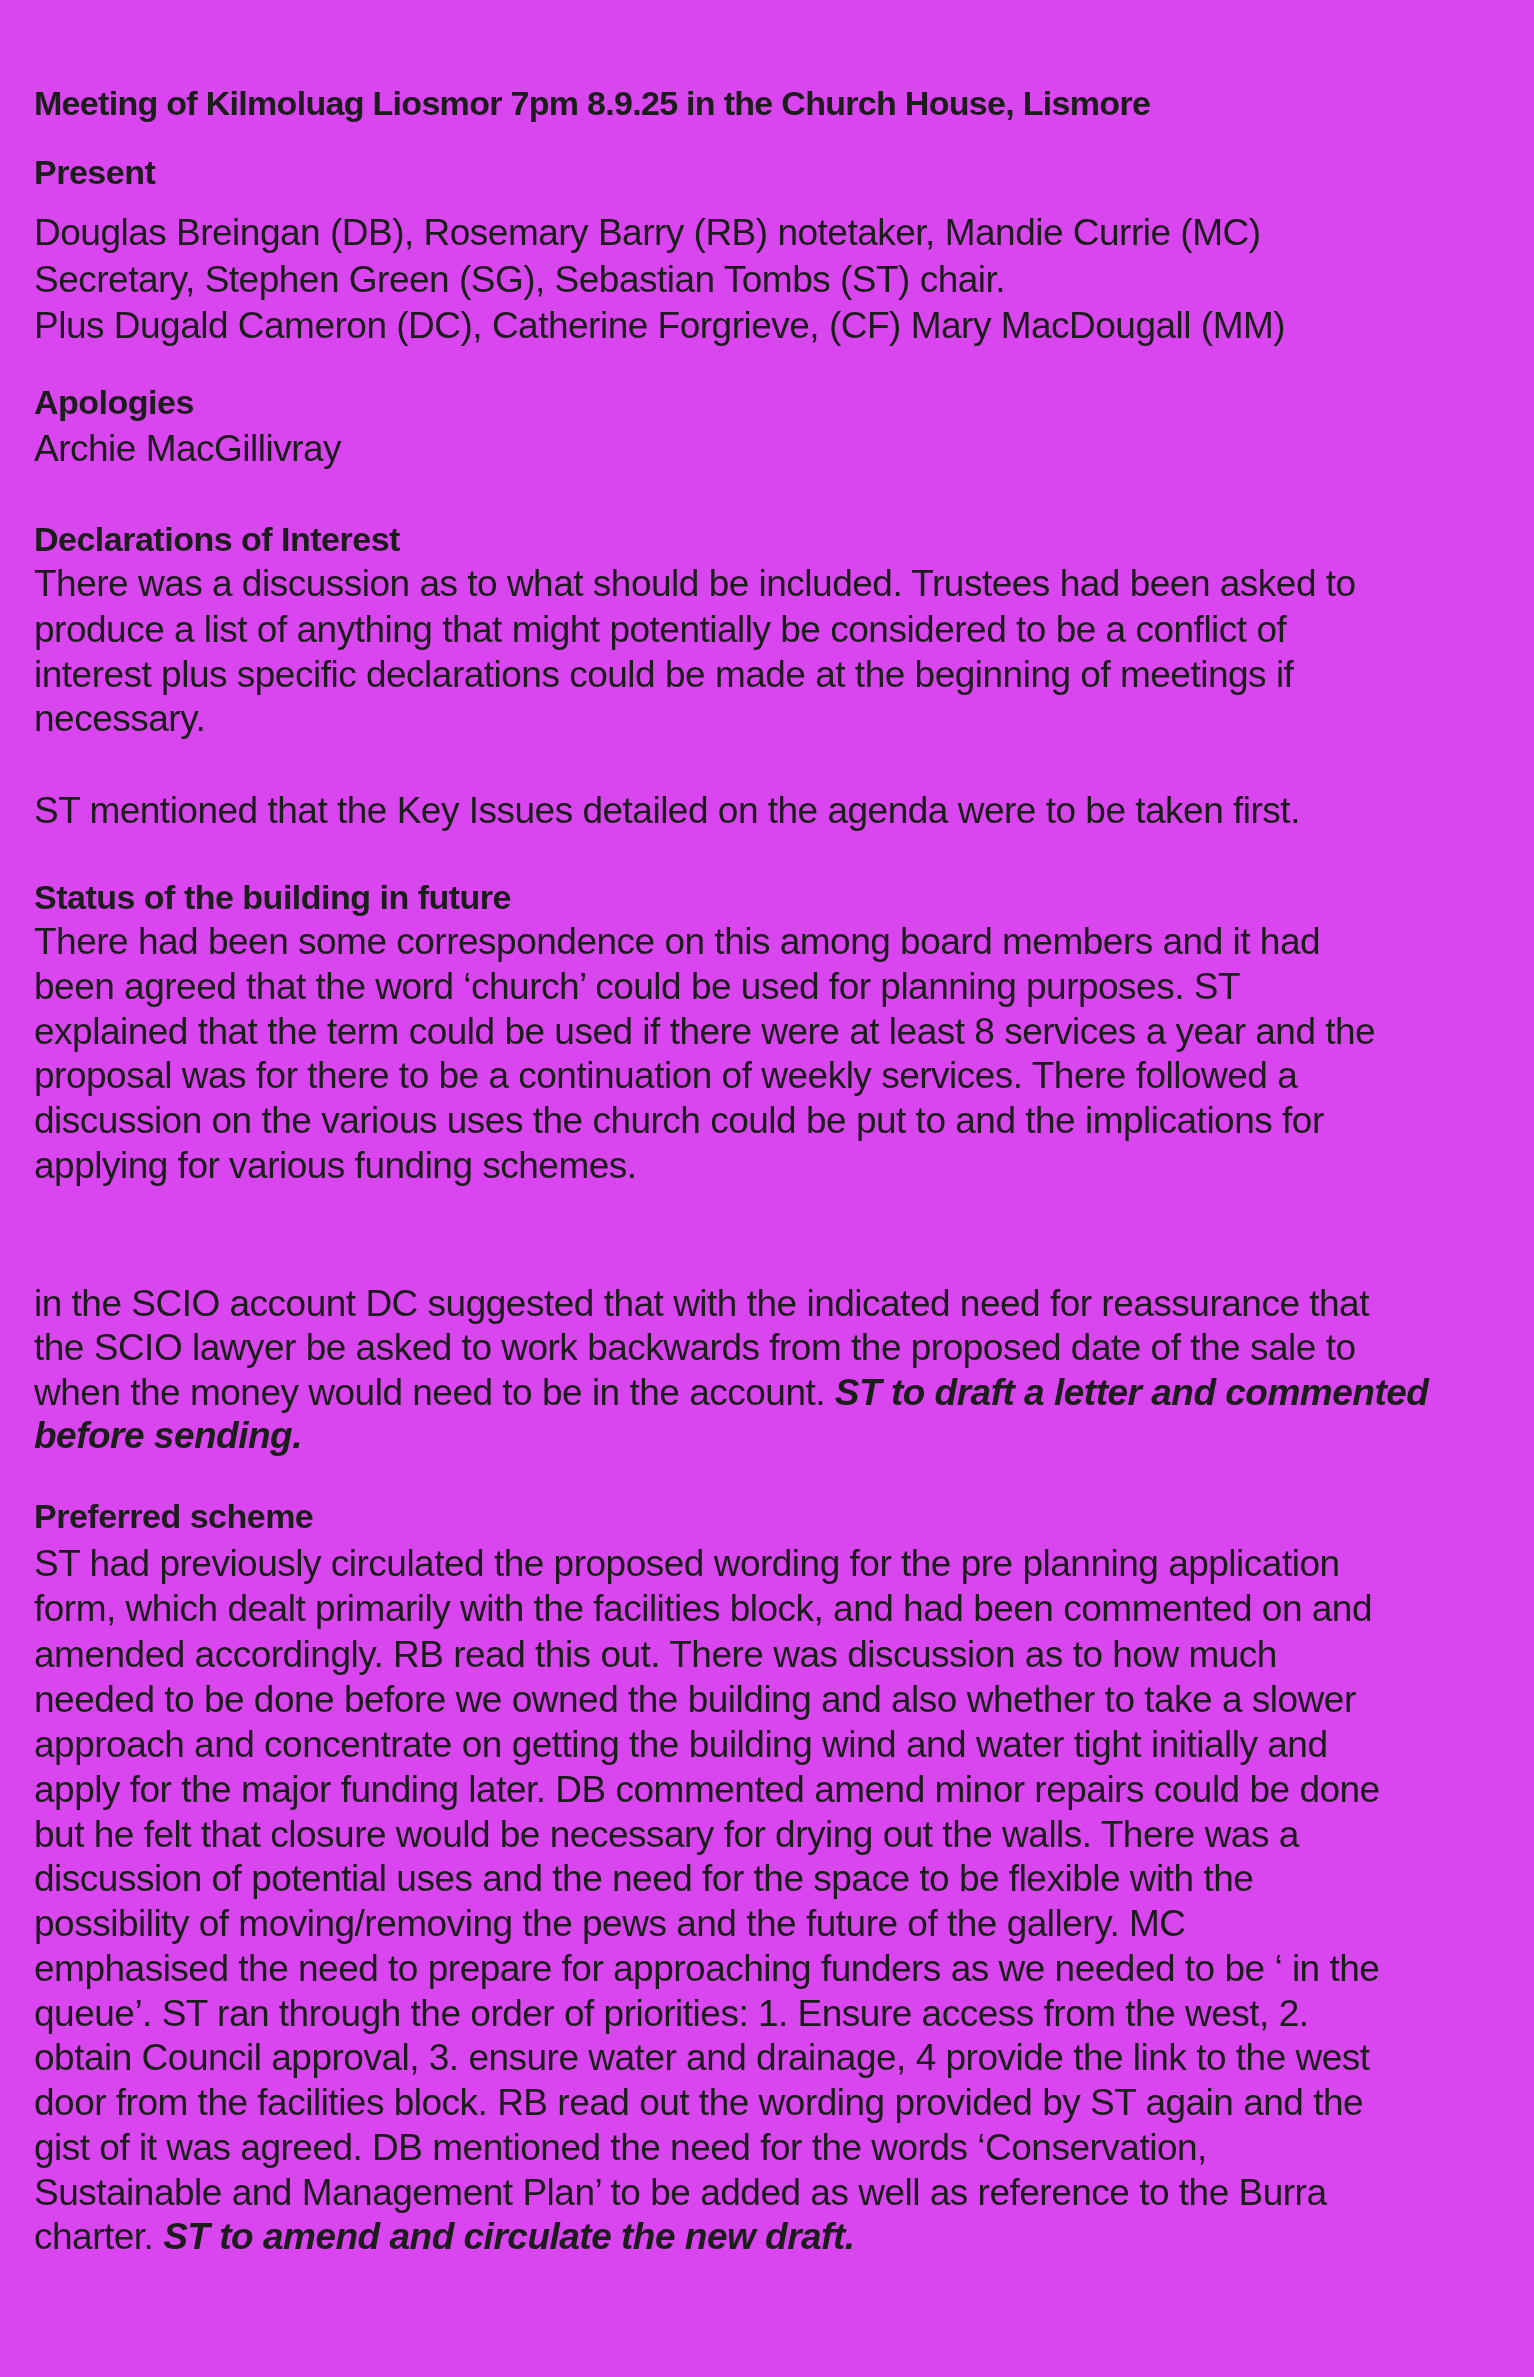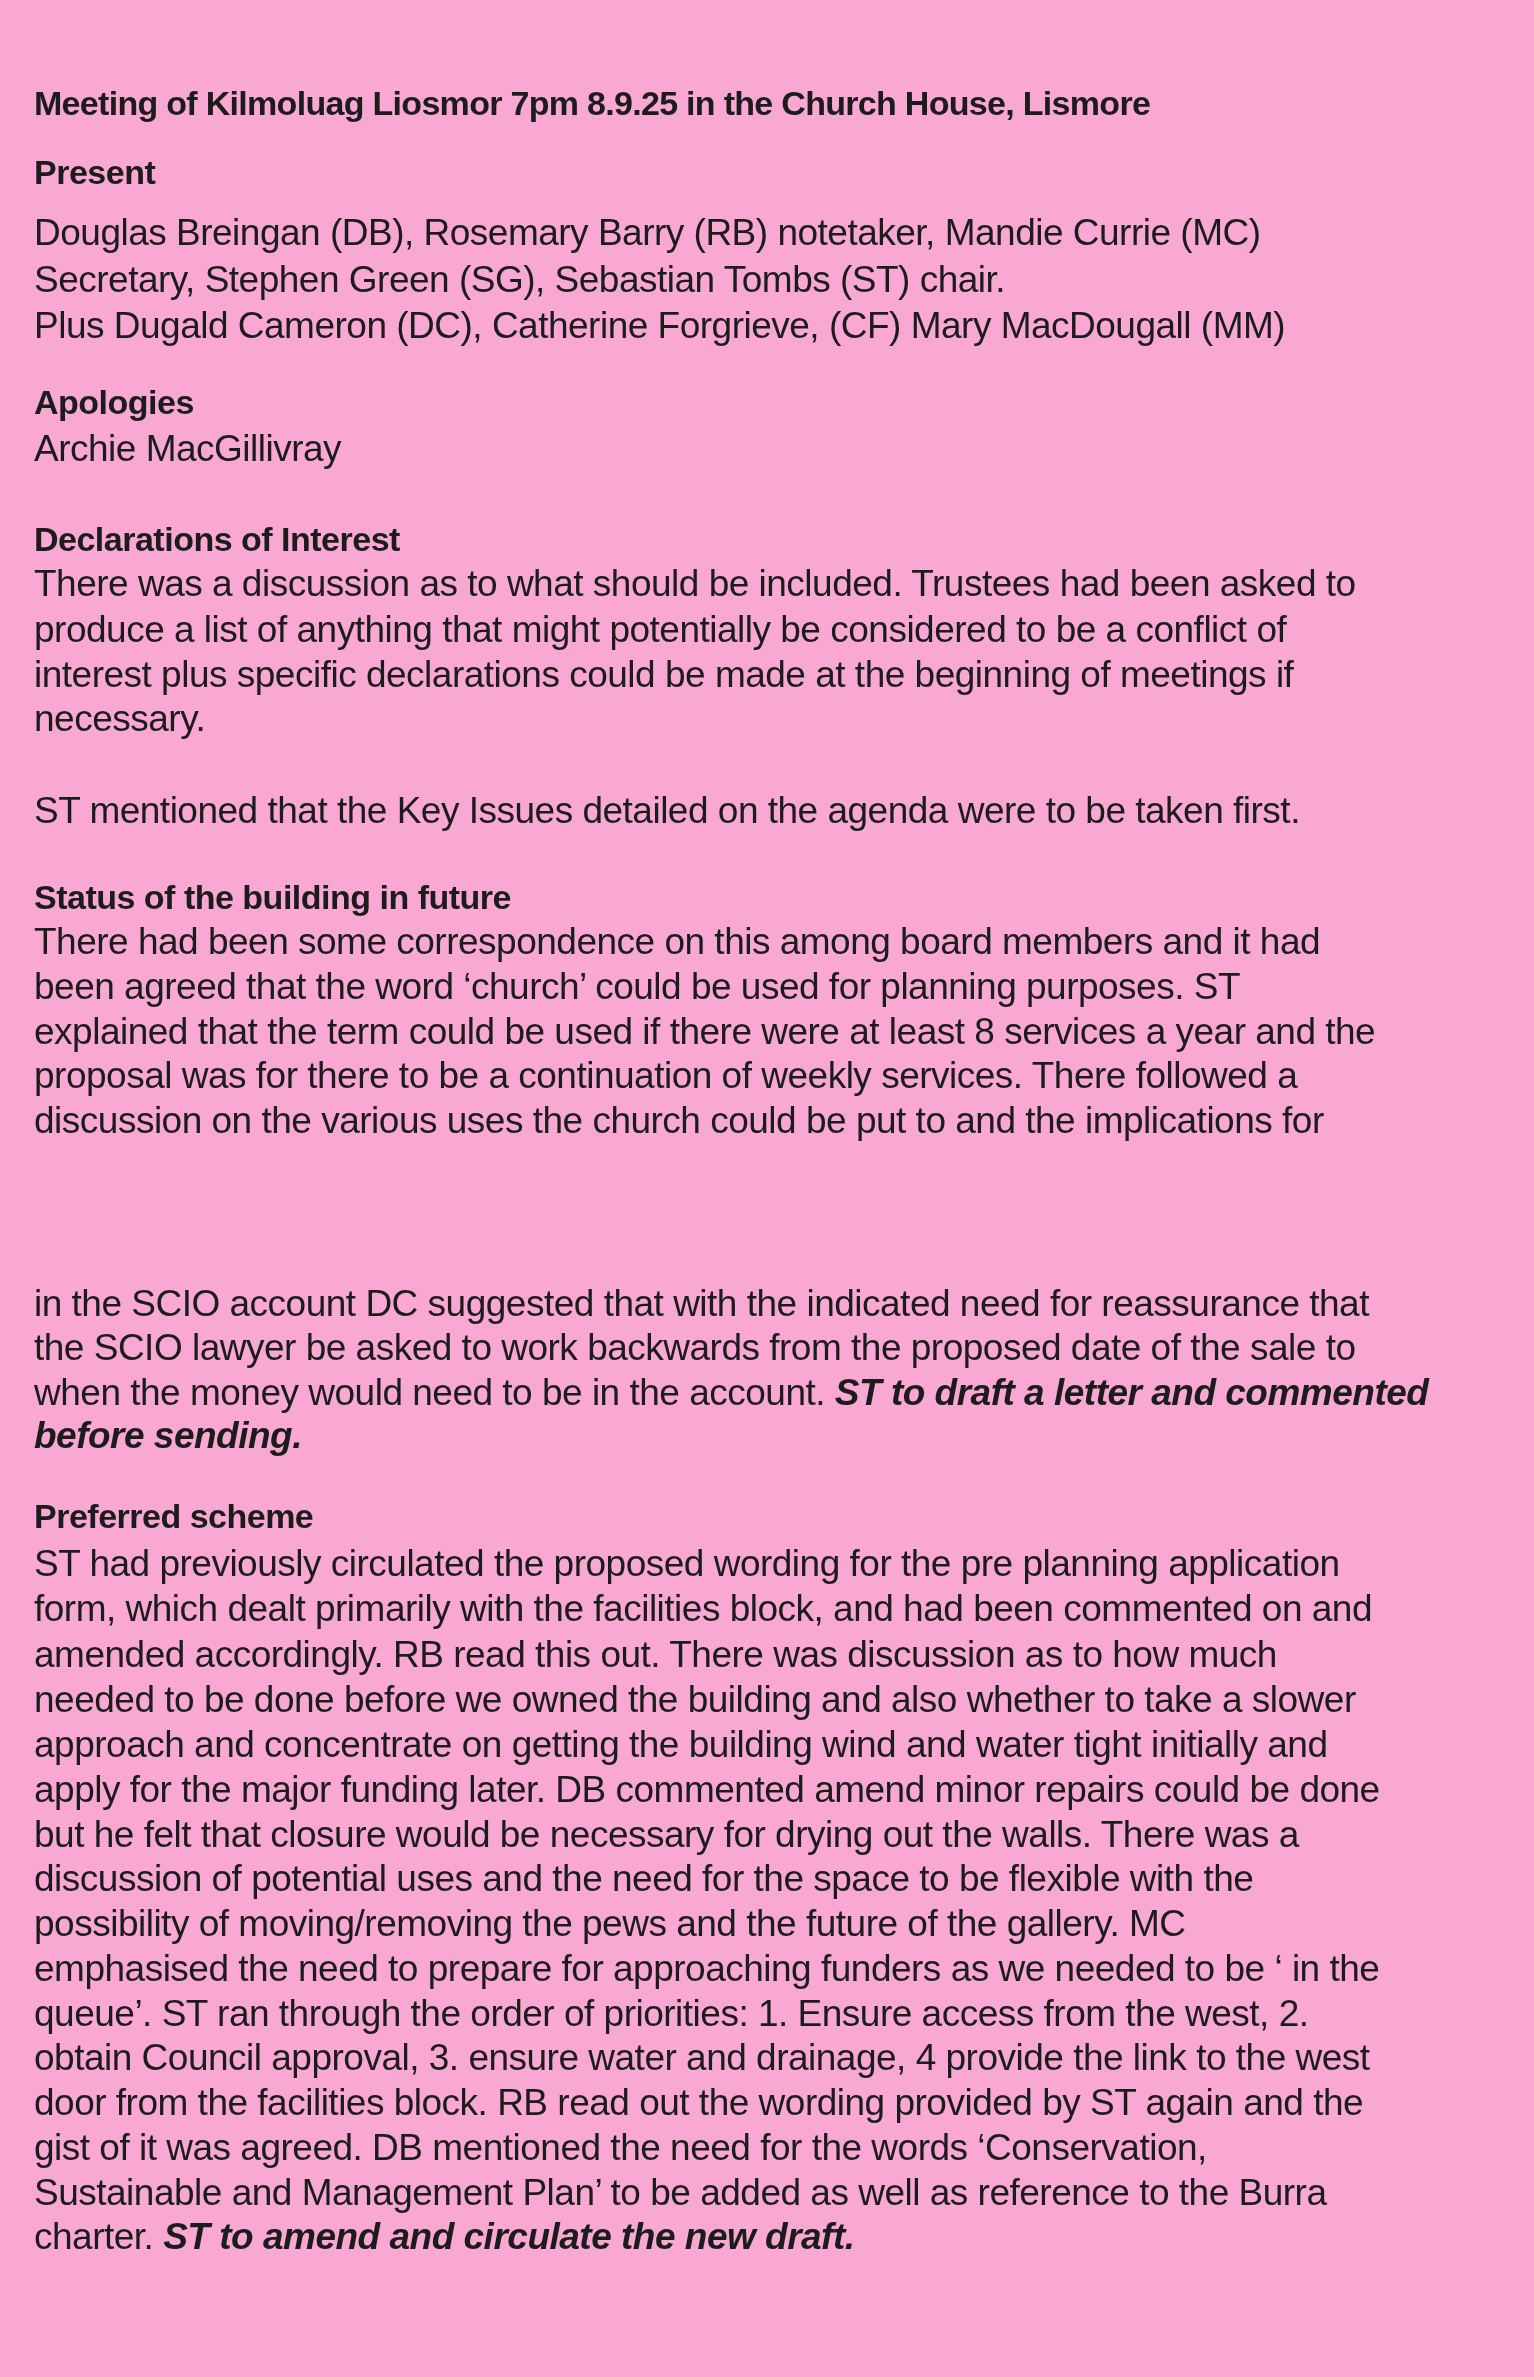--- a/index.html
+++ b/index.html
@@ -1,19 +1,19 @@
 <!DOCTYPE html>
 <html style="font-size:13.5px"><head>
 <meta charset="utf-8">
 <style>
   html, body { margin: 0; padding: 0; background: #ffffff; }
   body { width: 1534px; height: 2377px; position: relative; overflow: hidden; }
   .page {
     position: absolute; left: 0; top: 0; width: 1534px; height: 2377px;
-    background: #f9a8d4;
+    background: #d946ef;
     color: #1c1c1c;
     font-family: "Liberation Sans", sans-serif;
   }
   .line {
     position: absolute;
     left: 34px;
     white-space: nowrap;
     font-size: 37px;
     line-height: 44px;
     letter-spacing: -0.5px;
@@ -45,20 +45,21 @@
   <div class="line" style="top:697px;">necessary.</div>
 
   <div class="line" style="top:789px;">ST mentioned that the Key Issues detailed on the agenda were to be taken first.</div>
 
   <div class="line heading" style="top:875px;text-align:right;">Status of the building in future</div>
   <div class="line" style="top:920px;">There had been some correspondence on this among board members and it had</div>
   <div class="line" style="top:965px;">been agreed that the word ‘church’ could be used for planning purposes. ST</div>
   <div class="line" style="top:1010px;">explained that the term could be used if there were at least 8 services a year and the</div>
   <div class="line" style="top:1054px;">proposal was for there to be a continuation of weekly services.  There followed a</div>
   <div class="line" style="top:1099px;">discussion on the various uses the church could be put to and the implications for</div>
+  <div class="line" style="top:1144px;">applying for various funding schemes.</div>
 
   <div class="line" style="top:1282px;">in the SCIO account DC suggested that with the indicated need for reassurance that</div>
   <div class="line" style="top:1326px;">the SCIO lawyer be asked to work backwards from the proposed date of the sale to</div>
   <div class="line" style="top:1371px;"><span>when the money would need to be in the account. </span><span class="action">ST to draft a letter and commented</span></div>
   <div class="line action" style="top:1414px;">before sending.</div>
 
   <div class="line heading" style="top:1494px;">Preferred scheme</div>
   <div class="line" style="top:1542px;">ST had previously circulated the proposed wording for the pre planning application</div>
   <div class="line" style="top:1587px;">form, which dealt primarily with the facilities block, and had been commented on and</div>
   <div class="line" style="top:1633px;">amended accordingly. RB read this out.  There was discussion as to how much</div>

